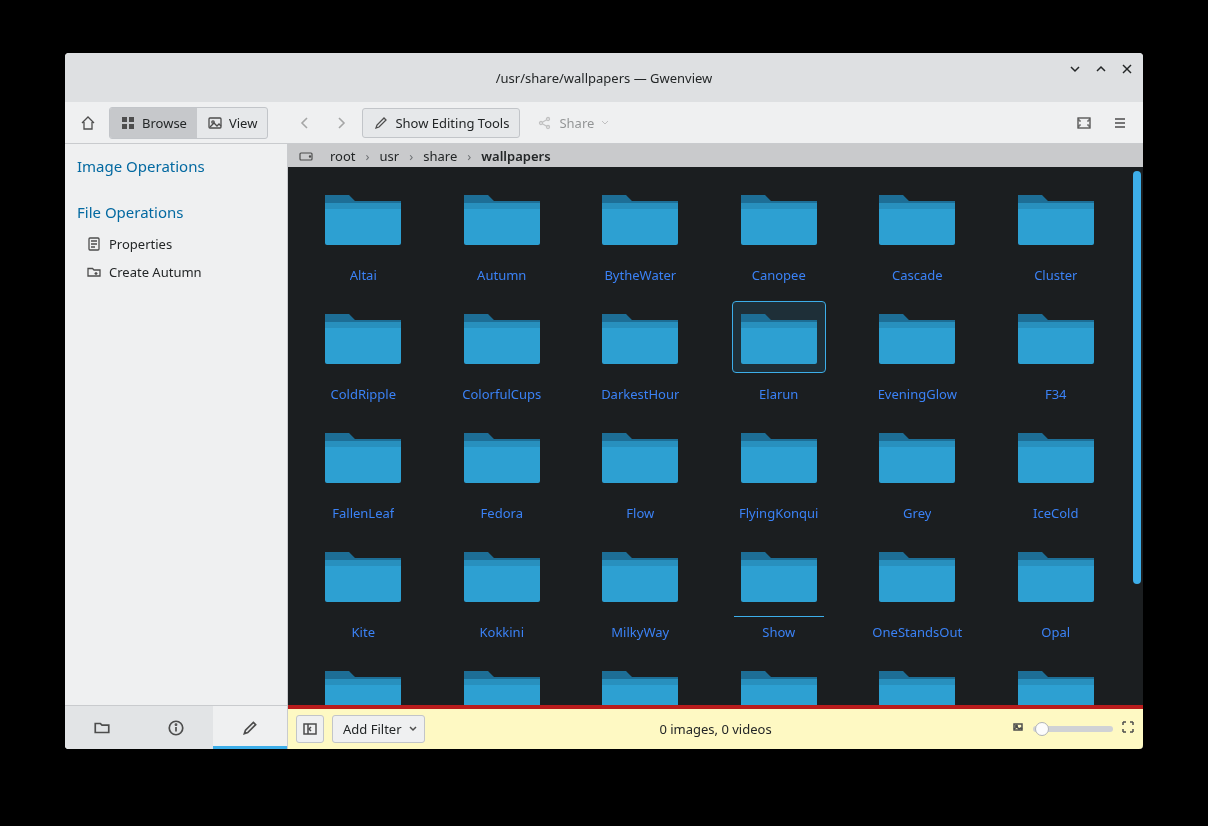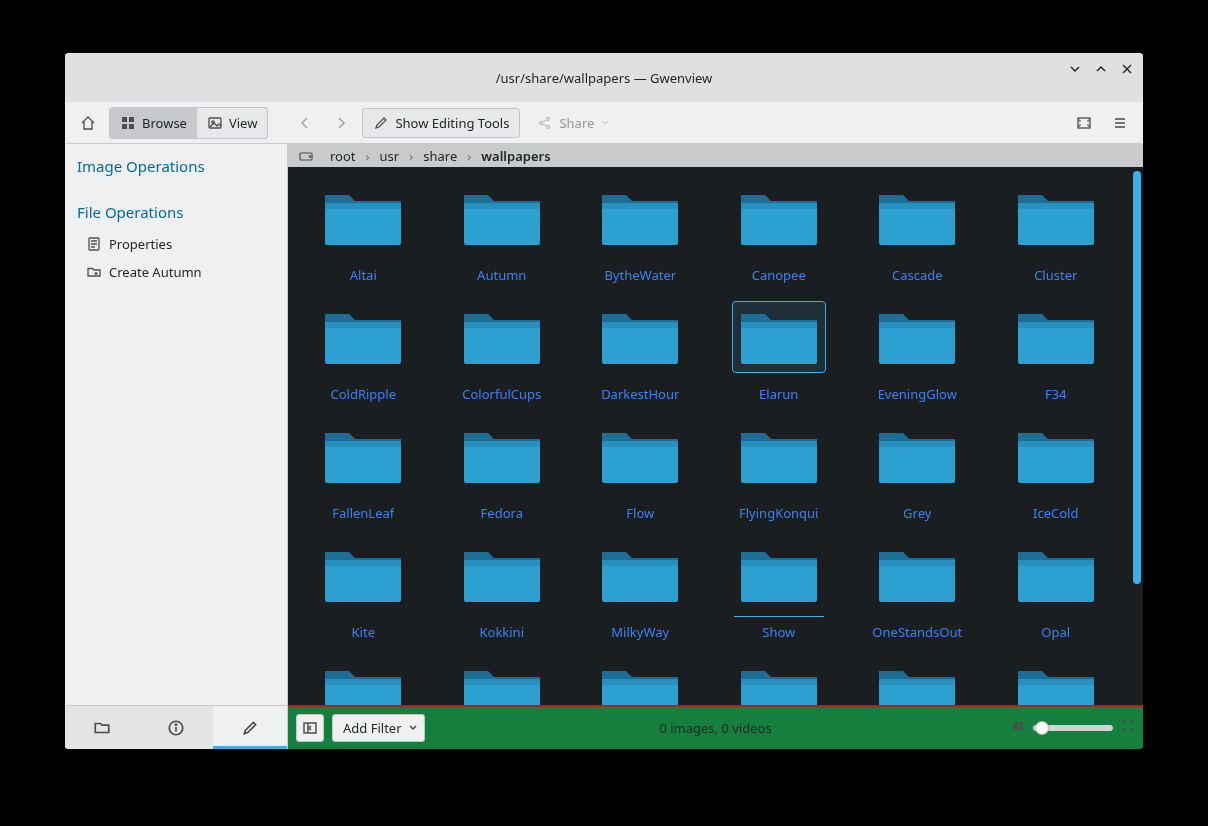--- a/index.html
+++ b/index.html
@@ -80,21 +80,21 @@
   .vscroll-thumb { position:absolute; left:0; right:0; top:0; height:78%; background:#3daee9; border-radius:4px; }
 
   
   .sidebar-tabs { height:44px; background:#e2e4e6; border-top:1px solid #c9cbce; display:flex; }
   .sidebar-tab { flex:1; display:flex; align-items:center; justify-content:center; cursor:pointer; position:relative; }
   .sidebar-tab svg { width:18px; height:18px; stroke:#4d4d4d; fill:none; stroke-width:1.5; }
   .sidebar-tab.active { background:#eff0f1; }
   .sidebar-tab.active::after { content:""; position:absolute; left:0; right:0; bottom:0; height:3px; background:#3daee9; }
 
   .statusbar {
-    height:44px; background:#15803d; border-top:2px solid #b91c1c;
+    height:44px; background:#fef9c3; border-top:4px solid #b91c1c;
     display:flex; align-items:center; padding:0 8px; gap:8px; font-size:13px; color:#232627;
   }
   .sq-btn { width:28px; height:28px; border:1px solid #c2c5c9; border-radius:3px; display:flex; align-items:center; justify-content:center; background:#eff0f1; cursor:pointer; }
   .filter-btn { height:28px; border:1px solid #c2c5c9; border-radius:3px; display:flex; align-items:center; padding:0 6px 0 10px; gap:6px; background:#eff0f1; cursor:pointer; }
   .status-text { position:absolute; left:50%; transform:translateX(-50%); }
   .status-right { margin-left:auto; display:flex; align-items:center; gap:8px; }
   .zoom-slider { width:80px; height:6px; background:#d0d2d5; border-radius:3px; position:relative; }
   .zoom-knob { position:absolute; left:2px; top:-4px; width:14px; height:14px; background:#fcfcfc; border:1px solid #b0b3b7; border-radius:50%; }
   .sq-btn svg, .filter-btn svg, .status-right svg { width:14px; height:14px; stroke:#4d4d4d; fill:none; stroke-width:1.5; }
 

